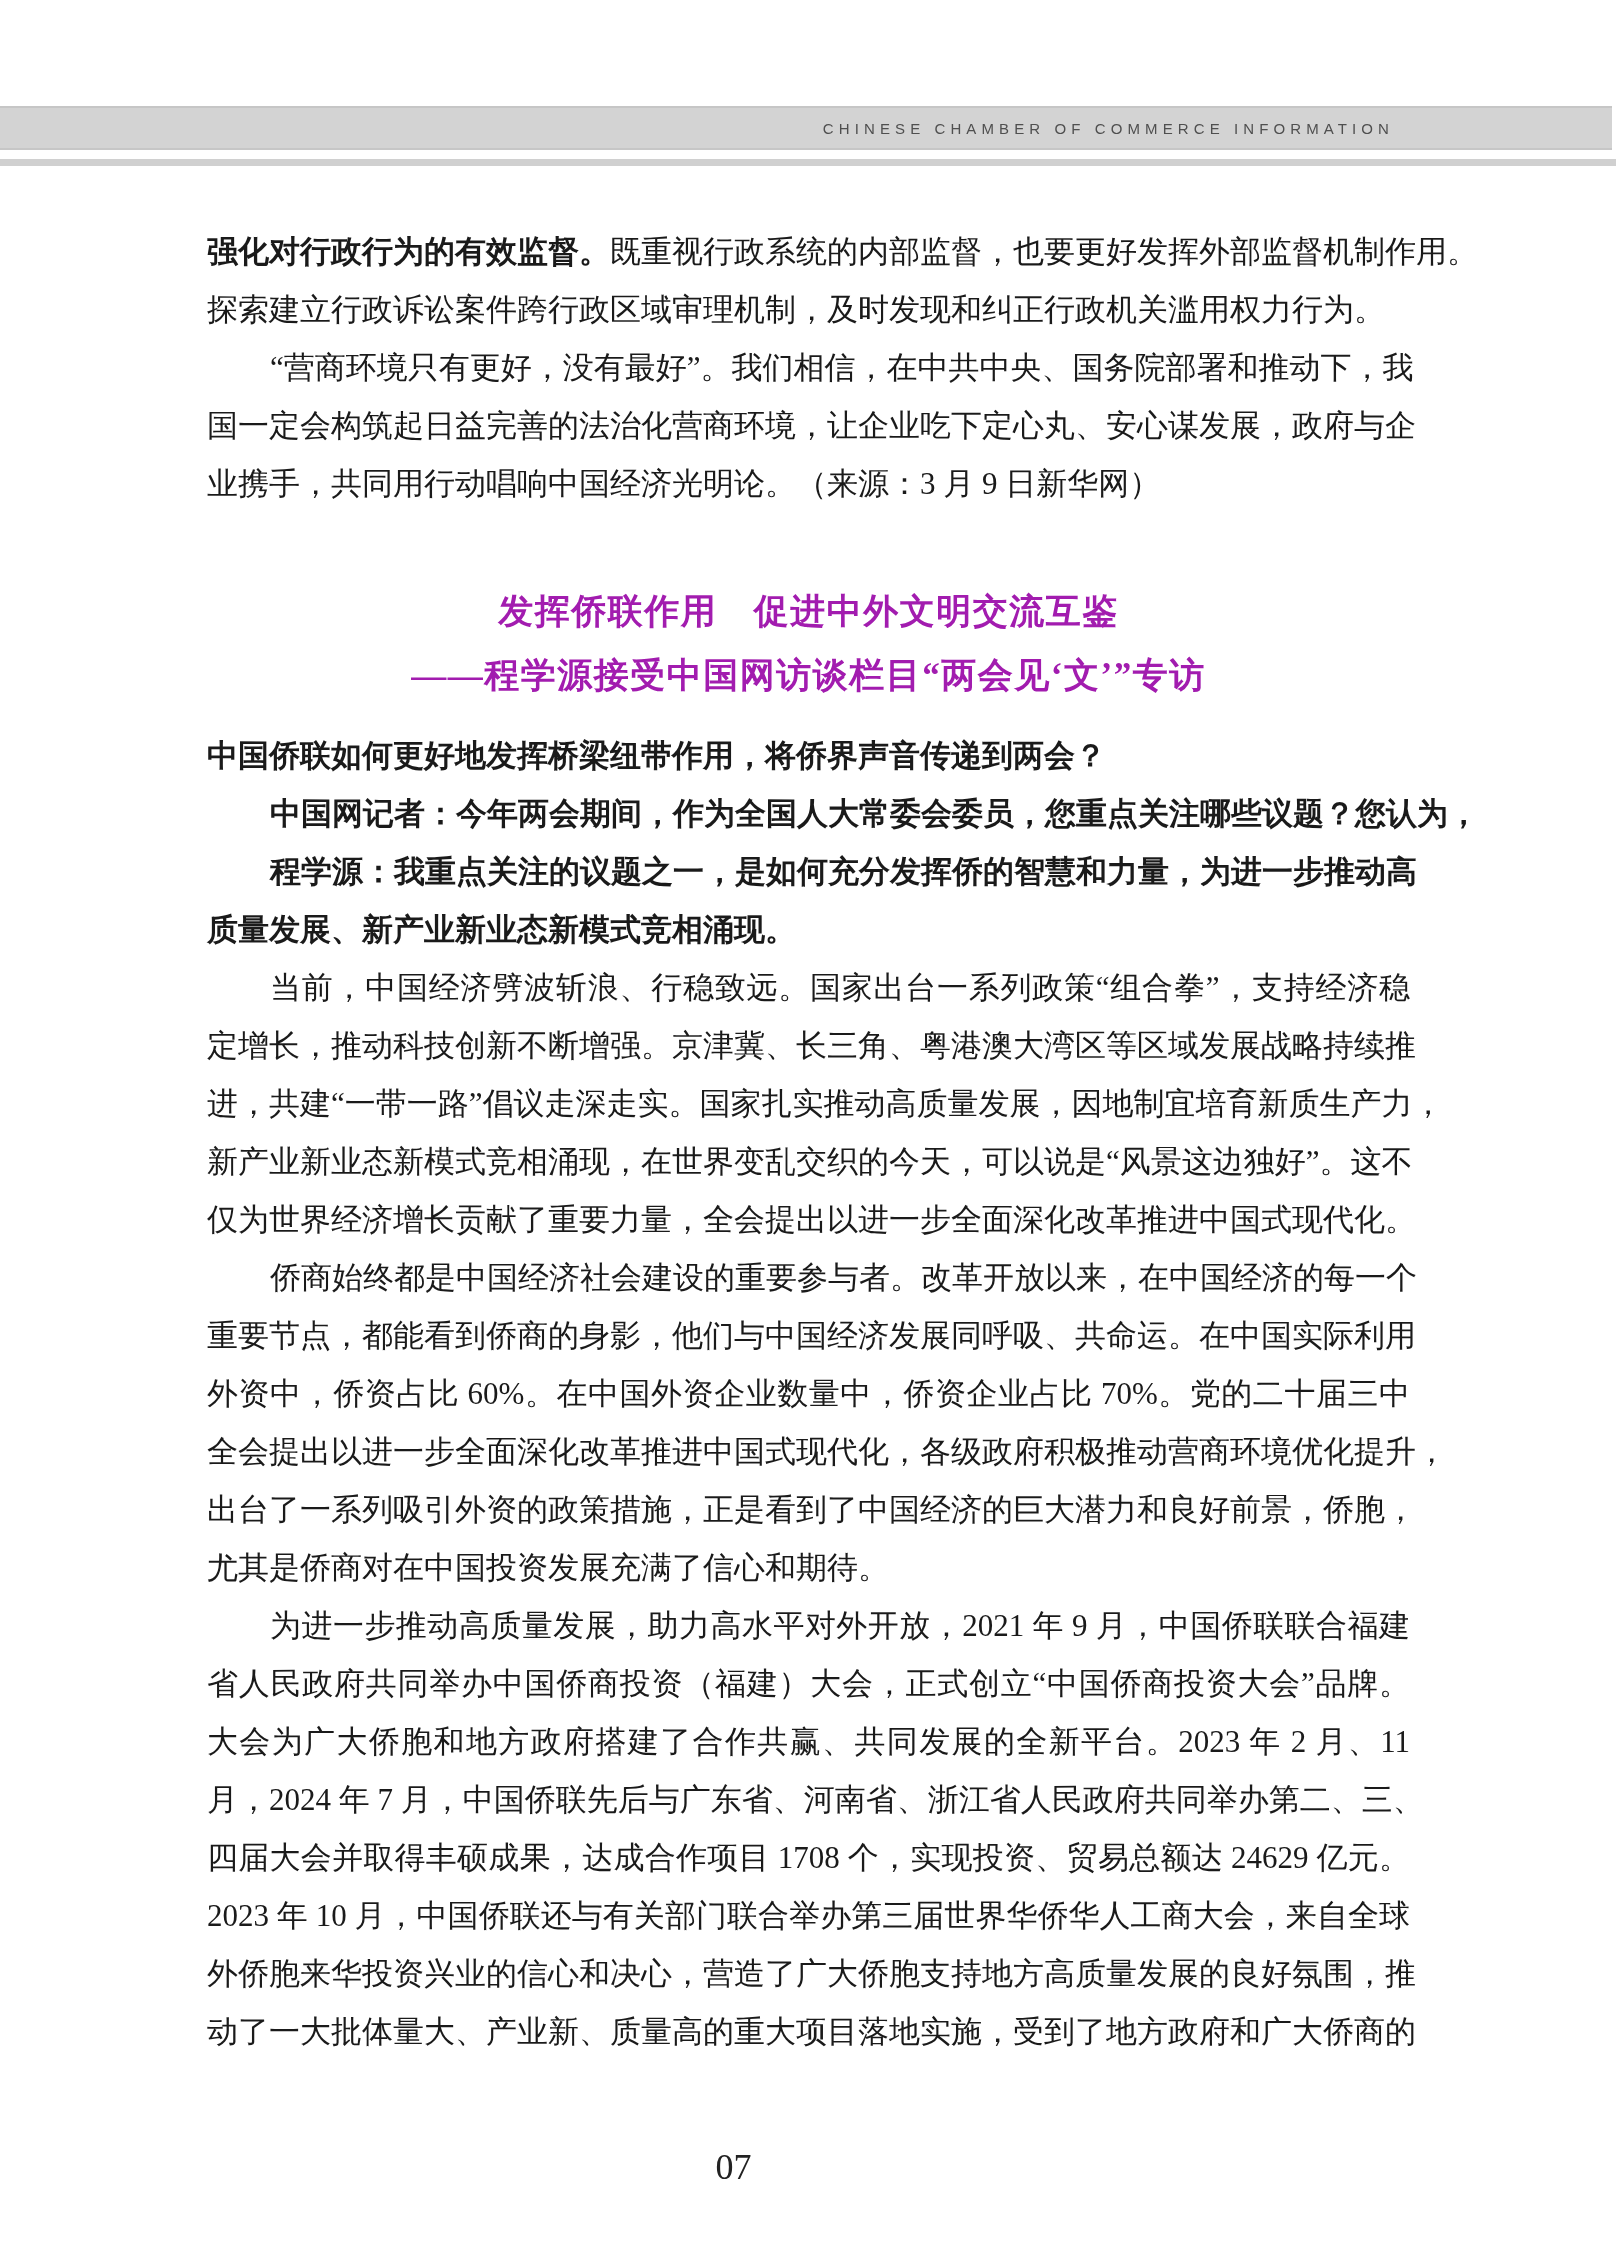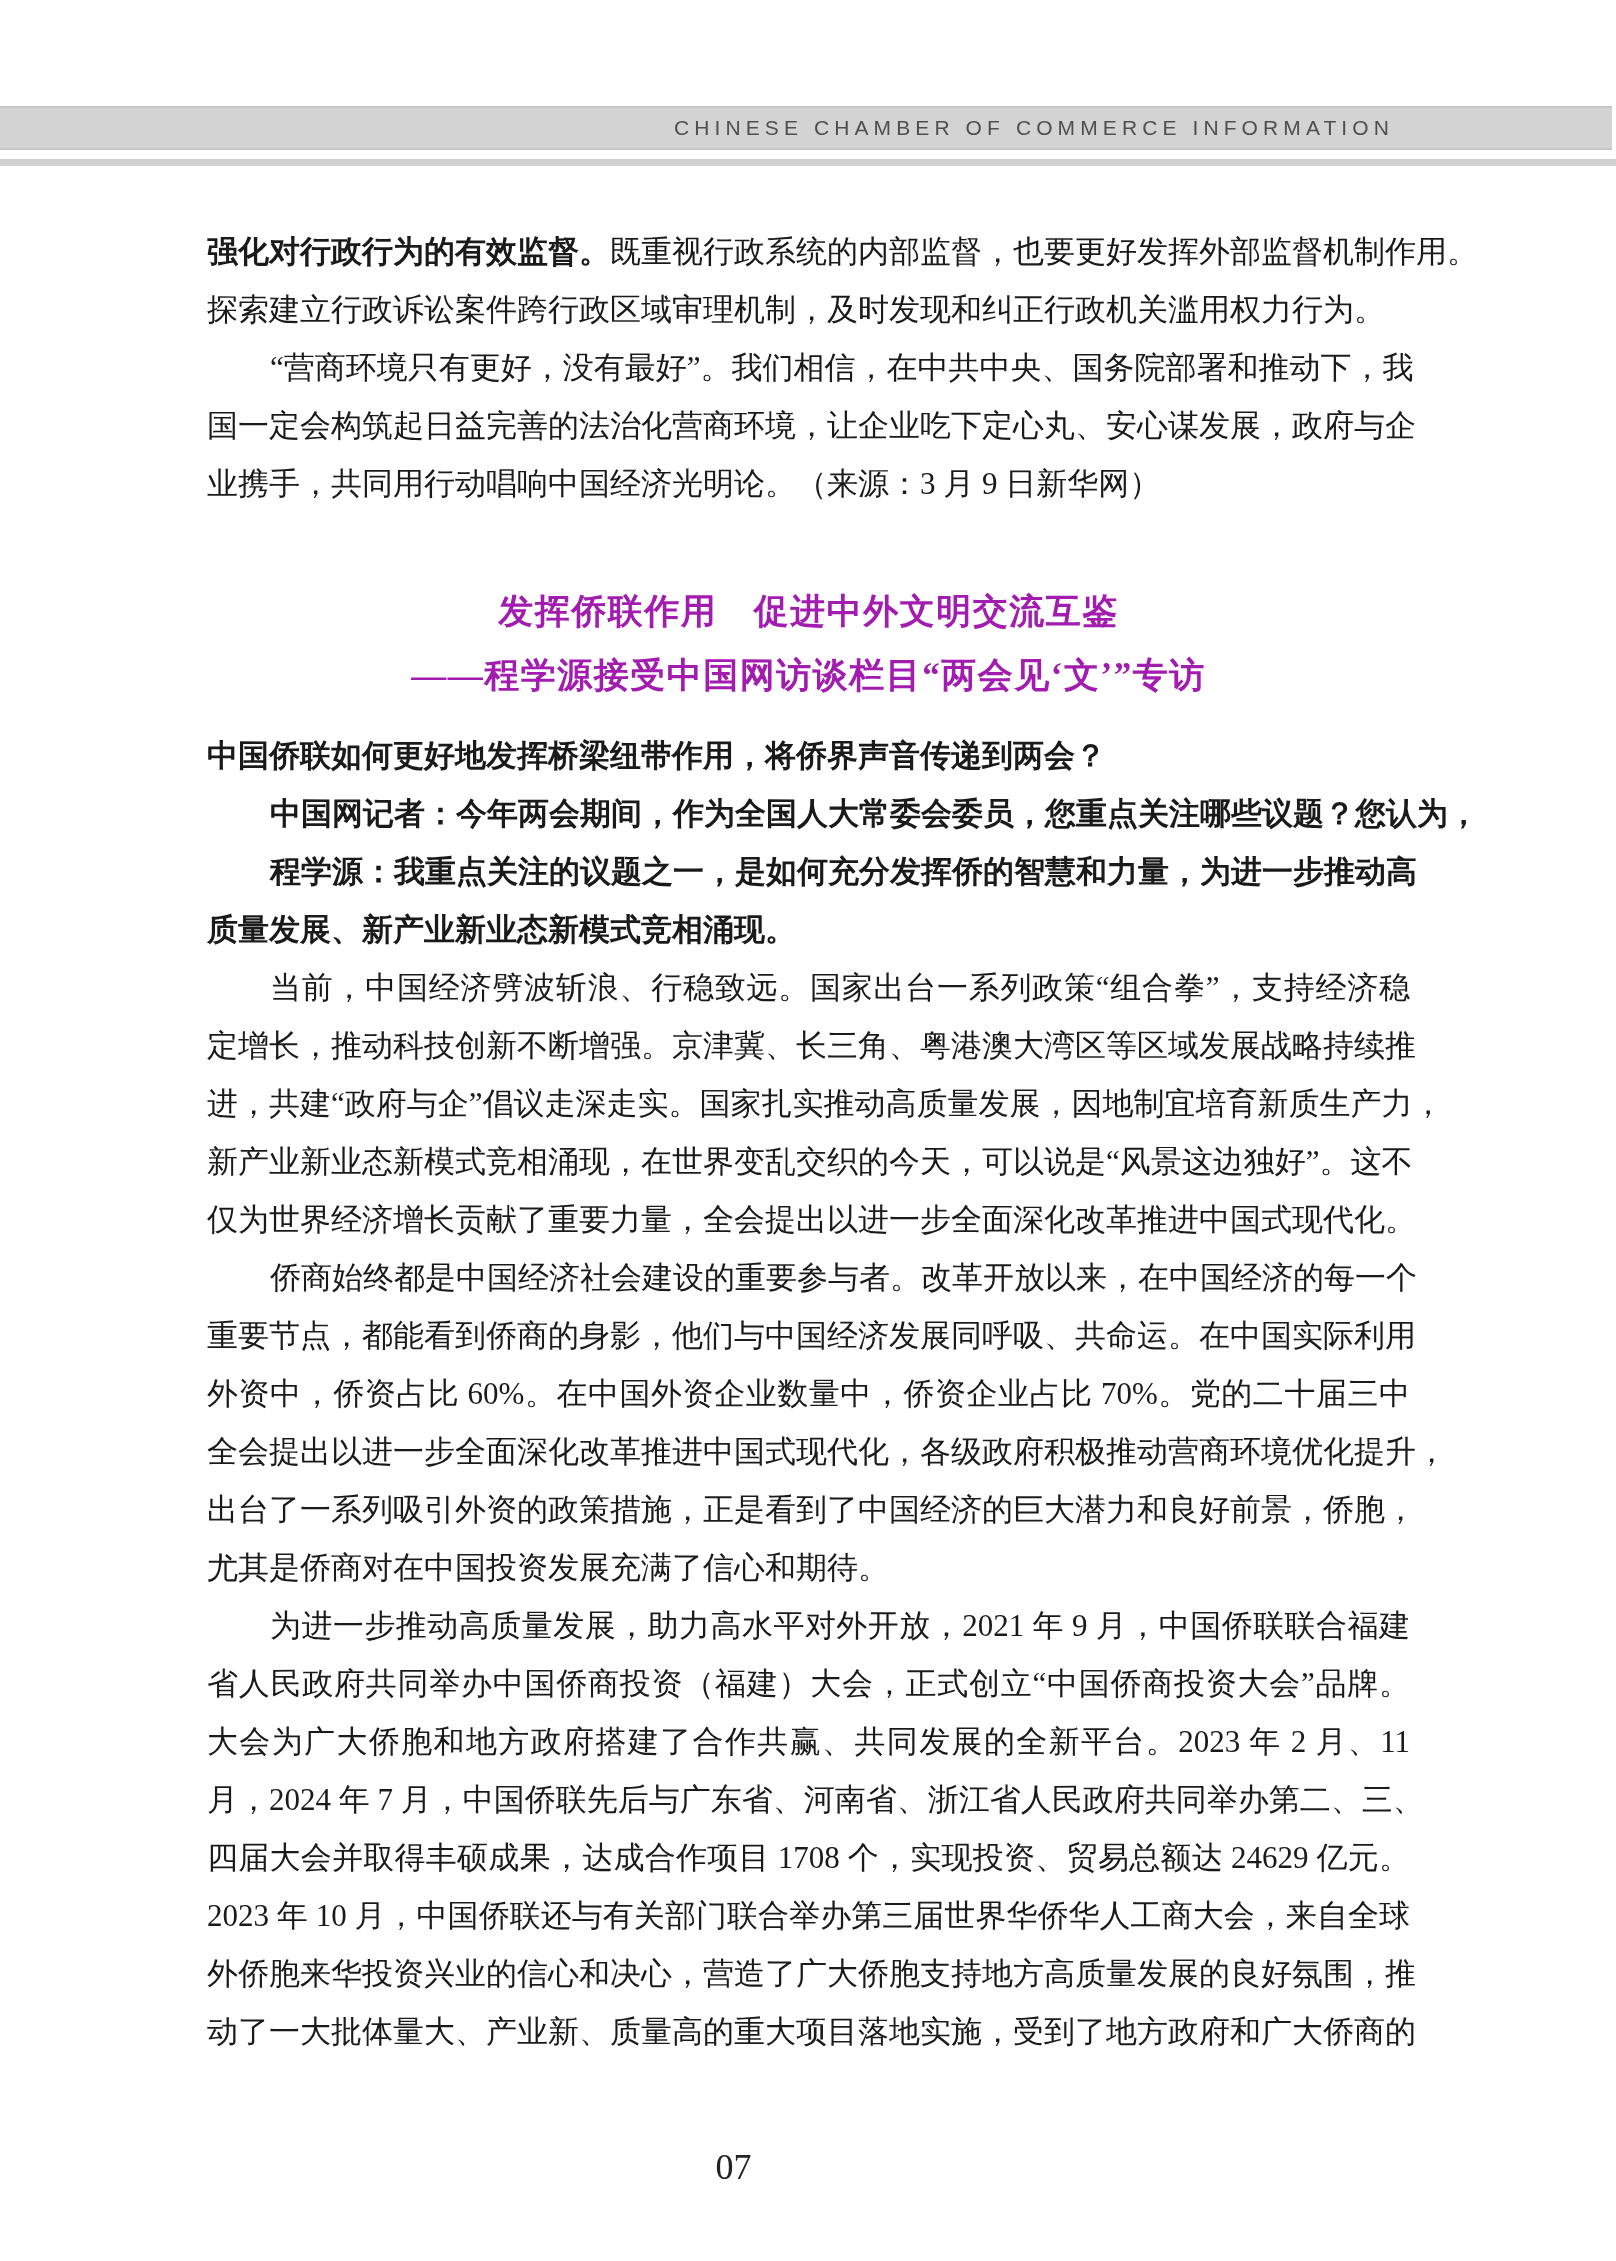--- a/index.html
+++ b/index.html
@@ -20,21 +20,21 @@
     border-top:2.9px solid #c6c6c6;
     border-bottom:2.9px solid #c6c6c6;
     box-sizing:border-box;
     display:flex;
     align-items:center;
     justify-content:flex-end;
     padding-right:218px;
   }
   .band-title {
     font-family:"Liberation Sans", sans-serif;
-    font-size:21px;
+    font-size:15px;
     letter-spacing:5.1px;
     color:#4f4f4f;
     white-space:nowrap;
   }
   .band-thin {
     position:absolute;
     top:159px; left:0;
     width:1616px; height:7.3px;
     background:#d0d0d0;
   }
@@ -105,21 +105,21 @@
       <div class="title-wrap">
         <div class="title-line">发挥侨联作用　促进中外文明交流互鉴</div>
         <div class="title-line">——程学源接受中国网访谈栏目“两会见‘文’”专访</div>
       </div>
       <div class="line bold last">中国侨联如何更好地发挥桥梁纽带作用，将侨界声音传递到两会？</div>
       <div class="line bold indent">中国网记者：今年两会期间，作为全国人大常委会委员，您重点关注哪些议题？您认为，</div>
       <div class="line bold indent">程学源：我重点关注的议题之一，是如何充分发挥侨的智慧和力量，为进一步推动高</div>
       <div class="line bold last">质量发展、新产业新业态新模式竞相涌现。</div>
       <div class="line indent">当前，中国经济劈波斩浪、行稳致远。国家出台一系列政策“组合拳”，支持经济稳</div>
       <div class="line">定增长，推动科技创新不断增强。京津冀、长三角、粤港澳大湾区等区域发展战略持续推</div>
-      <div class="line">进，共建“政府与企”倡议走深走实。国家扎实推动高质量发展，因地制宜培育新质生产力，</div>
+      <div class="line">进，共建“一带一路”倡议走深走实。国家扎实推动高质量发展，因地制宜培育新质生产力，</div>
       <div class="line">新产业新业态新模式竞相涌现，在世界变乱交织的今天，可以说是“风景这边独好”。这不</div>
       <div class="line last">仅为世界经济增长贡献了重要力量，全会提出以进一步全面深化改革推进中国式现代化。</div>
       <div class="line indent">侨商始终都是中国经济社会建设的重要参与者。改革开放以来，在中国经济的每一个</div>
       <div class="line">重要节点，都能看到侨商的身影，他们与中国经济发展同呼吸、共命运。在中国实际利用</div>
       <div class="line">外资中，侨资占比 60%。在中国外资企业数量中，侨资企业占比 70%。党的二十届三中</div>
       <div class="line">全会提出以进一步全面深化改革推进中国式现代化，各级政府积极推动营商环境优化提升，</div>
       <div class="line">出台了一系列吸引外资的政策措施，正是看到了中国经济的巨大潜力和良好前景，侨胞，</div>
       <div class="line last">尤其是侨商对在中国投资发展充满了信心和期待。</div>
       <div class="line indent">为进一步推动高质量发展，助力高水平对外开放，2021 年 9 月，中国侨联联合福建</div>
       <div class="line">省人民政府共同举办中国侨商投资（福建）大会，正式创立“中国侨商投资大会”品牌。</div>

